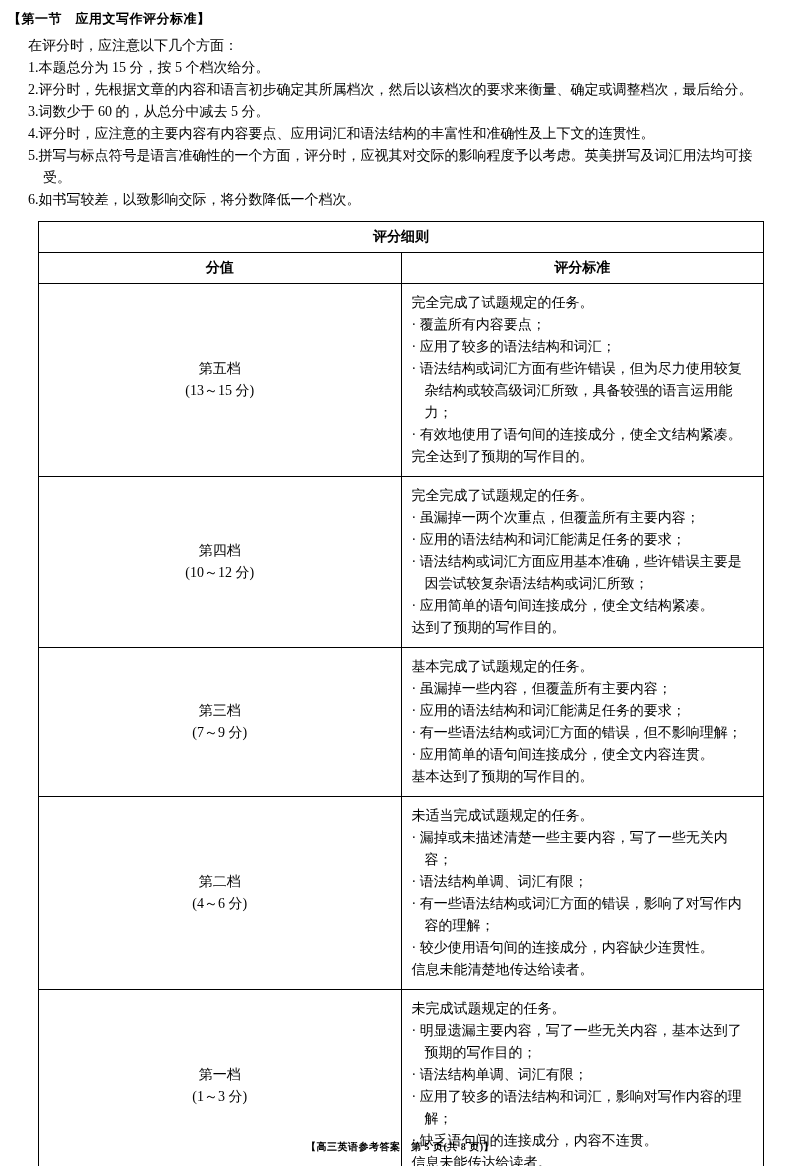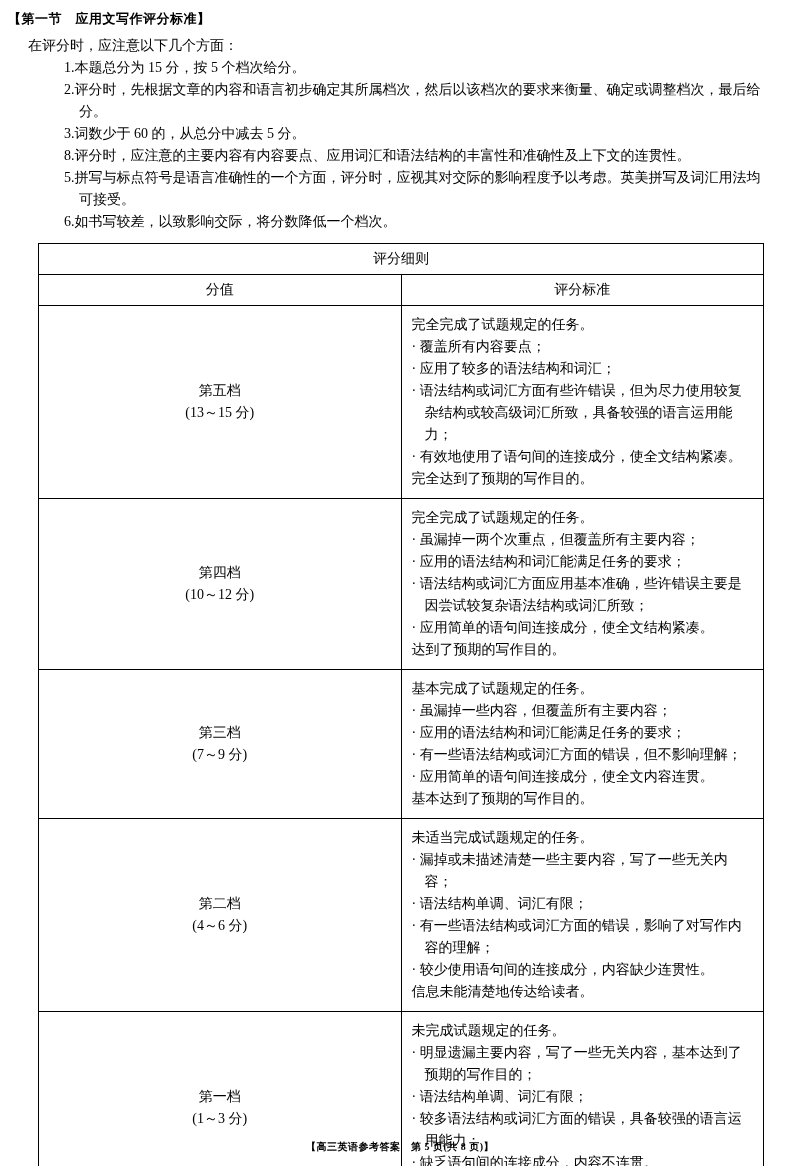--- a/index.html
+++ b/index.html
@@ -19,33 +19,32 @@
     font-size: 13px;
     margin-left: -20px;
     margin-bottom: 7px;
     letter-spacing: 0.5px;
   }
   .intro { line-height: 22px; }
   .notes .note {
     line-height: 22px;
     padding-left: 15px;
     text-indent: -15px;
-    margin-left: 36px;
   }
   table.rubric {
     border-collapse: collapse;
     table-layout: fixed;
     width: 726px;
     margin: 10px 0 0 10px;
   }
   table.rubric th, table.rubric td {
     border: 1px solid #000;
   }
   table.rubric thead th {
-    font-weight: normal;
+    font-weight: bold;
     text-align: center;
     padding: 5px 4px;
     line-height: 20px;
   }
   .col-score { width: 140px; }
   td.score-cell {
     text-align: center;
     vertical-align: middle;
     padding: 6px 18px;
   }
@@ -73,21 +72,21 @@
 </head>
 <body>
 
 <div class="doc">
   <div class="title">【第一节　应用文写作评分标准】</div>
   <div class="intro">在评分时，应注意以下几个方面：</div>
   <div class="notes">
     <div class="note">1.本题总分为 15 分，按 5 个档次给分。</div>
     <div class="note">2.评分时，先根据文章的内容和语言初步确定其所属档次，然后以该档次的要求来衡量、确定或调整档次，最后给分。</div>
     <div class="note">3.词数少于 60 的，从总分中减去 5 分。</div>
-    <div class="note">8.评分时，应注意的主要内容有内容要点、应用词汇和语法结构的丰富性和准确性及上下文的连贯性。</div>
+    <div class="note">4.评分时，应注意的主要内容有内容要点、应用词汇和语法结构的丰富性和准确性及上下文的连贯性。</div>
     <div class="note">5.拼写与标点符号是语言准确性的一个方面，评分时，应视其对交际的影响程度予以考虑。英美拼写及词汇用法均可接受。</div>
     <div class="note">6.如书写较差，以致影响交际，将分数降低一个档次。</div>
   </div>
 
   <table class="rubric">
     <thead>
       <tr>
         <th colspan="2">评分细则</th>
       </tr>
       <tr>
@@ -154,21 +153,21 @@
         </tr>
         <tr>
           <td class="score-cell">
             <div>第一档</div>
             <div>(1～3 分)</div>
           </td>
           <td class="criteria-cell">
             <div class="crit-line">未完成试题规定的任务。</div>
             <div class="crit-line bullet">· 明显遗漏主要内容，写了一些无关内容，基本达到了预期的写作目的；</div>
             <div class="crit-line bullet">· 语法结构单调、词汇有限；</div>
-            <div class="crit-line bullet">· 较多语法结构或词汇方面的错误，具备较强的语言运用能力；</div>
+            <div class="crit-line bullet">· 应用了较多的语法结构和词汇，影响对写作内容的理解；</div>
             <div class="crit-line bullet">· 缺乏语句间的连接成分，内容不连贯。</div>
             <div class="crit-line">信息未能传达给读者。</div>
           </td>
         </tr>
       </tbody>
   </table>
 </div>
 
 <div class="footer">【高三英语参考答案　第 5 页(共 8 页)】</div>
 

